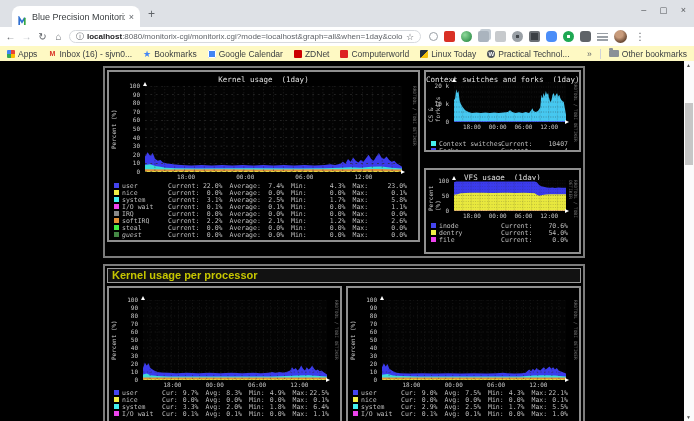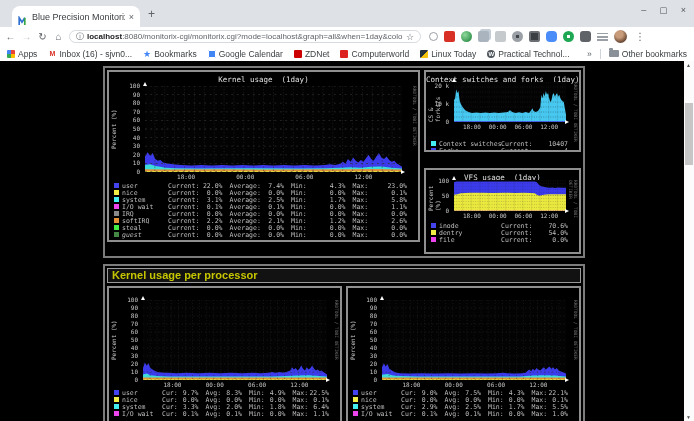--- a/index.html
+++ b/index.html
@@ -29,21 +29,21 @@
 .ext-pages{background:#aab4be;box-shadow:2px -2px 0 #c3ccd4}
 .ext-card{background:#c7cacd}
 .ext-eye{background:radial-gradient(circle,#41464b 22%,#9aa0a6 26%);border-radius:50%}
 .ext-darksq{background:#3b3f44;border:2px solid #6a6e73}
 .ext-bluepill{background:#4a8df8;border-radius:4px}
 .ext-greenc{background:radial-gradient(circle,#fff 18%,#1ea853 22%);border-radius:50%}
 .ext-puzzle{background:#5f6368;border-radius:3px}
 .ext-list{width:11px;height:8px;background:repeating-linear-gradient(#9aa0a6 0 1.5px,transparent 1.5px 3.2px);border-radius:0}
 .avatar{width:13px;height:13px;border-radius:50%;background:radial-gradient(circle at 40% 32%,#c89b7b 0 30%,#6b4a35 70%);flex:none}
 .menu-dots{color:#5f6368;font-size:10px;margin-left:2px}
-.bookmarks{height:15px;background:#ffffff;display:flex;align-items:center;padding:0 7px;font-size:8.5px;color:#3c4043}
+.bookmarks{height:15px;background:#fef9c3;display:flex;align-items:center;padding:0 7px;font-size:8.5px;color:#3c4043}
 .bm-item{display:flex;align-items:center;gap:3px;margin-right:11px;white-space:nowrap}
 .bmi{width:8px;height:8px;flex:none;display:flex;align-items:center;justify-content:center;font-size:7px;line-height:8px}
 .bmi-apps{background:conic-gradient(#ea4335 0 25%,#fbbc04 0 50%,#34a853 0 75%,#4285f4 0);border-radius:1px}
 .bmi-gmail{color:#d93025;font-weight:bold}
 .bmi-star{color:#4285f4;font-size:9px}
 .bmi-calendar{background:#4285f4;border-radius:1px;box-shadow:inset 0 0 0 1px #fff,inset 0 -1px 0 1px #4285f4}
 .bmi-zdnet{background:#c00;border-radius:1px}
 .bmi-computerworld{background:#d22;border-radius:1px}
 .bmi-linuxtoday{background:linear-gradient(135deg,#24303c 55%,#f4c20d 55%);border-radius:1px}
 .bmi-wordpress{background:#50575d;border-radius:50%;color:#fff;font-size:6px;font-weight:bold}

